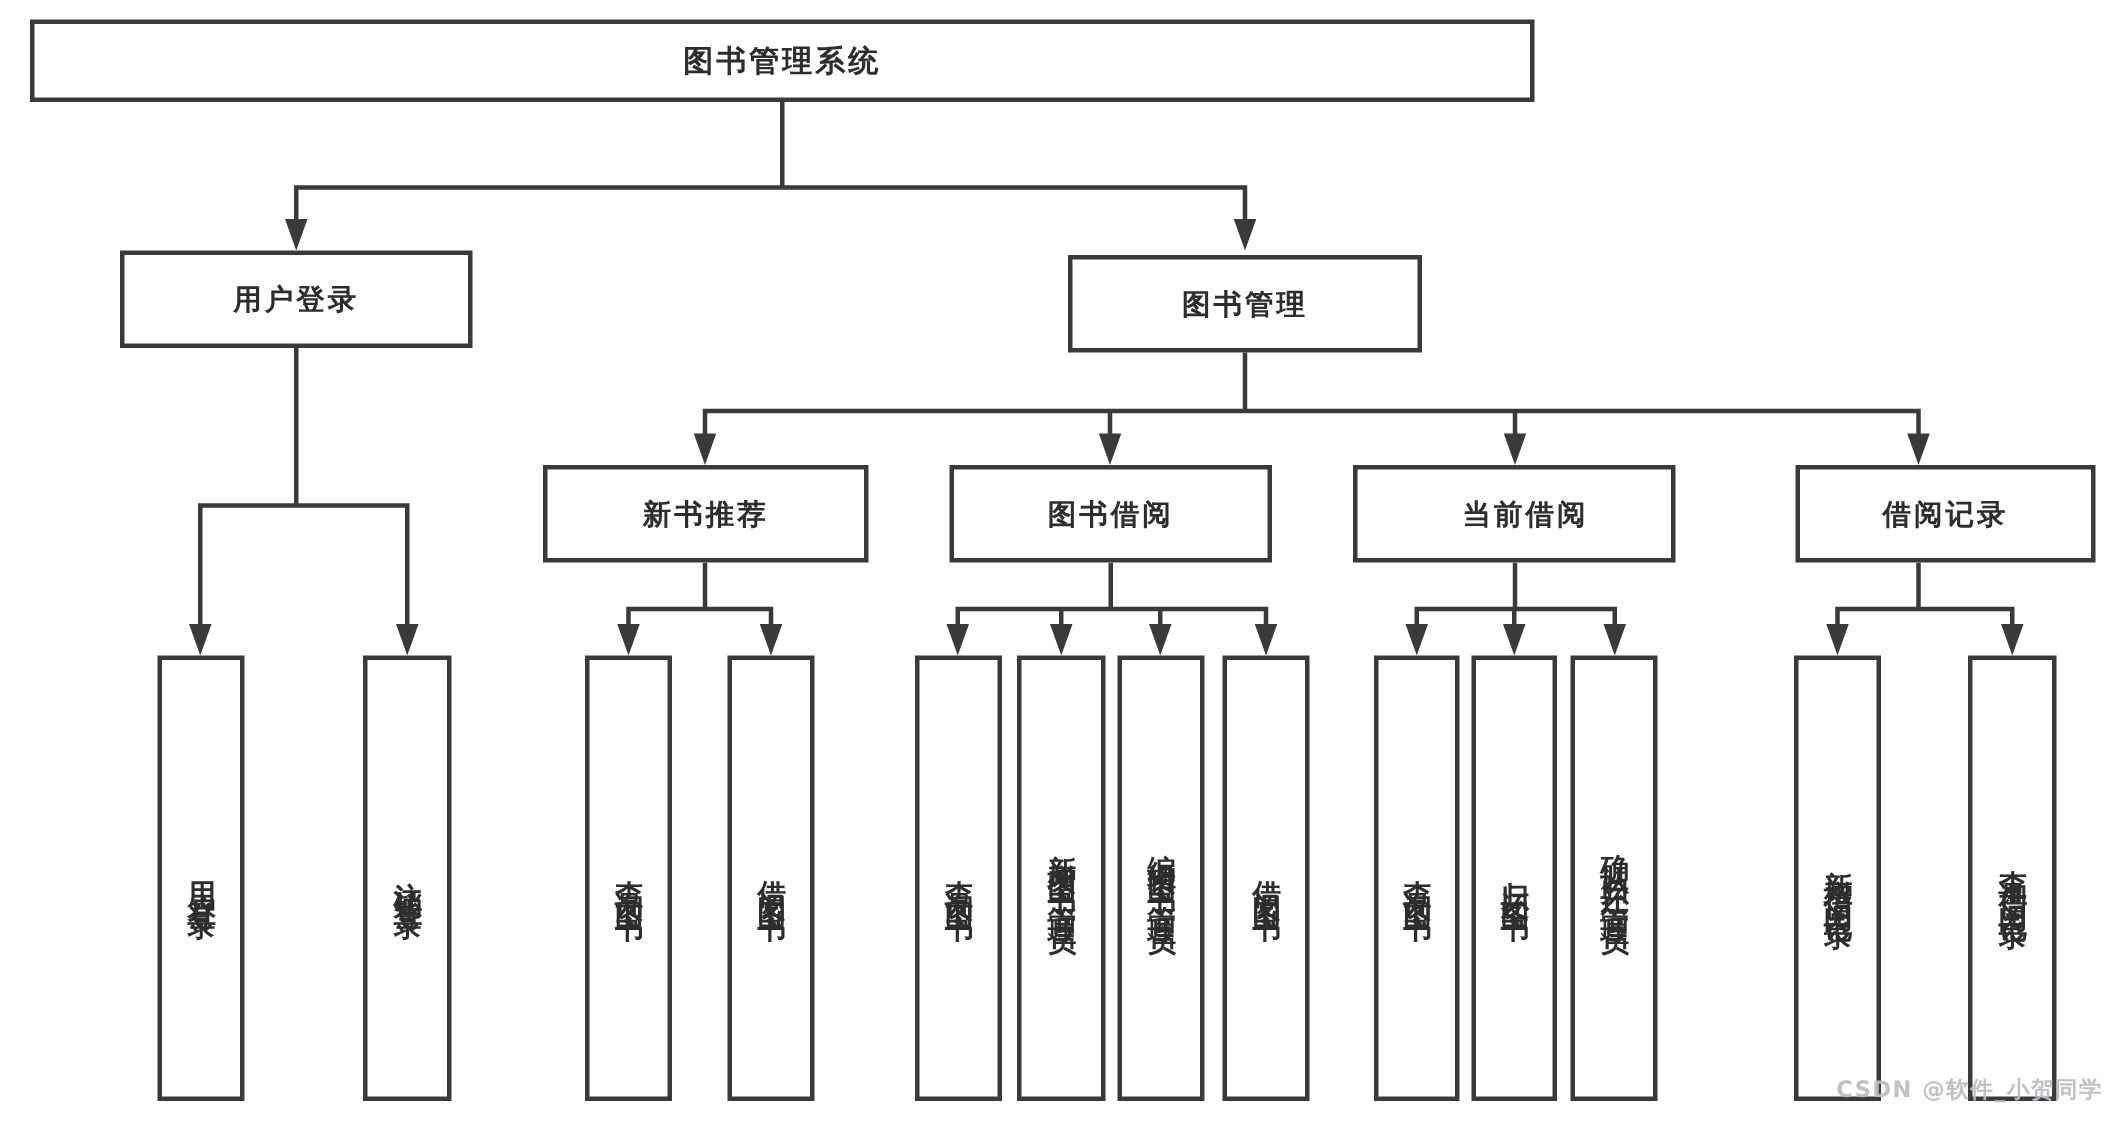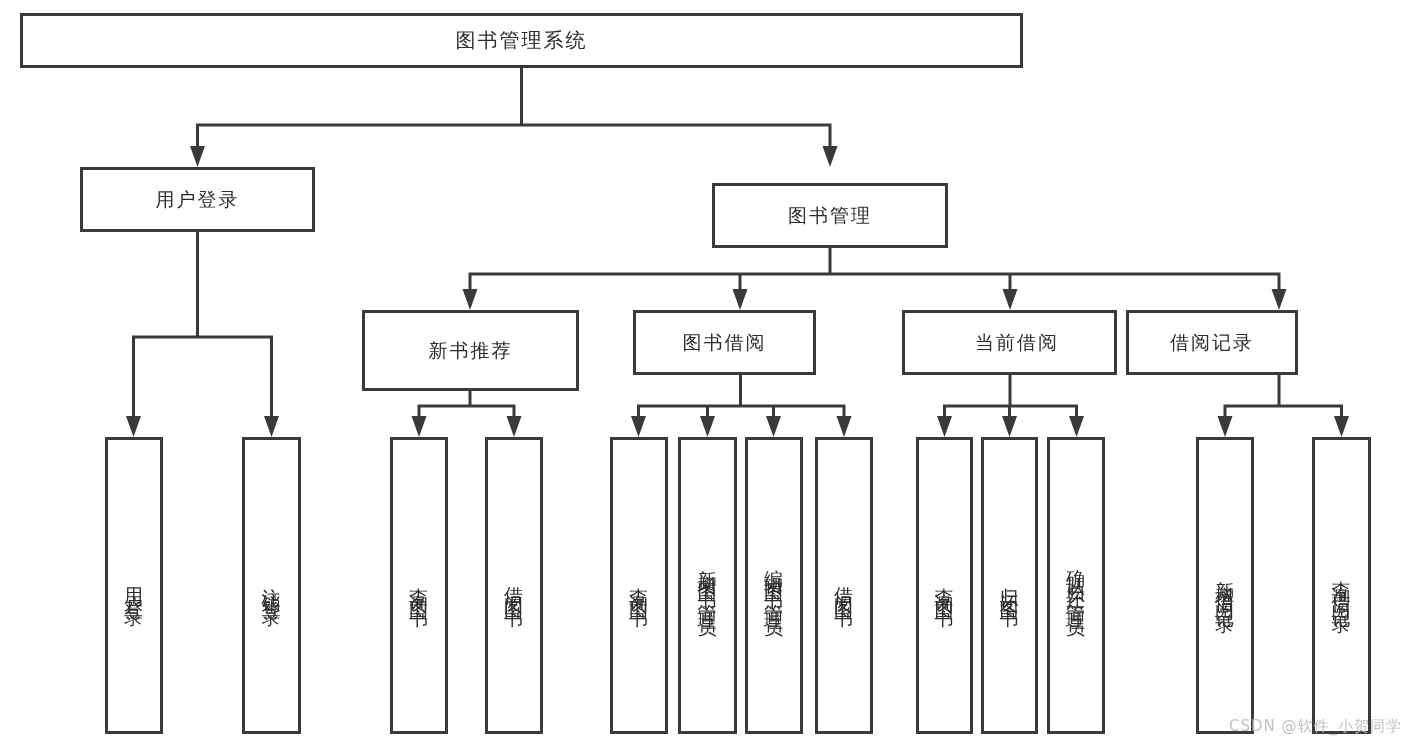--- a/index.html
+++ b/index.html
@@ -3,20 +3,21 @@
 <meta charset="utf-8">
 <style>
   html, body { margin: 0; padding: 0; background: #ffffff; }
   #stage {
     position: relative;
     width: 1405px;
     height: 747px;
     background: #ffffff;
     font-family: "DejaVu Sans", "Liberation Sans", sans-serif;
     overflow: hidden;
+    font-weight: bold;
   }
   #connector-layer {
     position: absolute;
     left: 0; top: 0;
     width: 1405px; height: 747px;
     z-index: 1;
   }
   .node {
     position: absolute;
     box-sizing: border-box;
@@ -110,34 +111,34 @@
     </g>
   </svg>
 
   <div class="node hbox root-box" style="left:20px; top:13px; width:1003px; height:55px;">
     <span>图书管理系统</span>
   </div>
 
   <div class="node hbox" style="left:80px; top:167px; width:235px; height:65px;">
     <span>用户登录</span>
   </div>
-  <div class="node hbox" style="left:712px; top:183px; width:236px; height:65px;">
+  <div class="node hbox" style="left:712px; top:170px; width:236px; height:65px;">
     <span>图书管理</span>
   </div>
 
-  <div class="node hbox" style="left:362px; top:310px; width:217px; height:81px;">
+  <div class="node hbox" style="left:362px; top:310px; width:217px; height:65px;">
     <span>新书推荐</span>
   </div>
-  <div class="node hbox" style="left:633px; top:310px; width:183px; height:65px;">
+  <div class="node hbox" style="left:633px; top:310px; width:215px; height:65px;">
     <span>图书借阅</span>
   </div>
   <div class="node hbox" style="left:902px; top:310px; width:215px; height:65px;padding-left:15px;">
     <span>当前借阅</span>
   </div>
-  <div class="node hbox" style="left:1126px; top:310px; width:172px; height:65px;">
+  <div class="node hbox" style="left:1197px; top:310px; width:200px; height:65px;">
     <span>借阅记录</span>
   </div>
 
   <div class="node vbox" style="left:105px; top:437px; width:58px; height:297px;">
     <span>用户登录</span>
   </div>
   <div class="node vbox" style="left:242px; top:437px; width:59px; height:297px;">
     <span>注销登录</span>
   </div>
 

